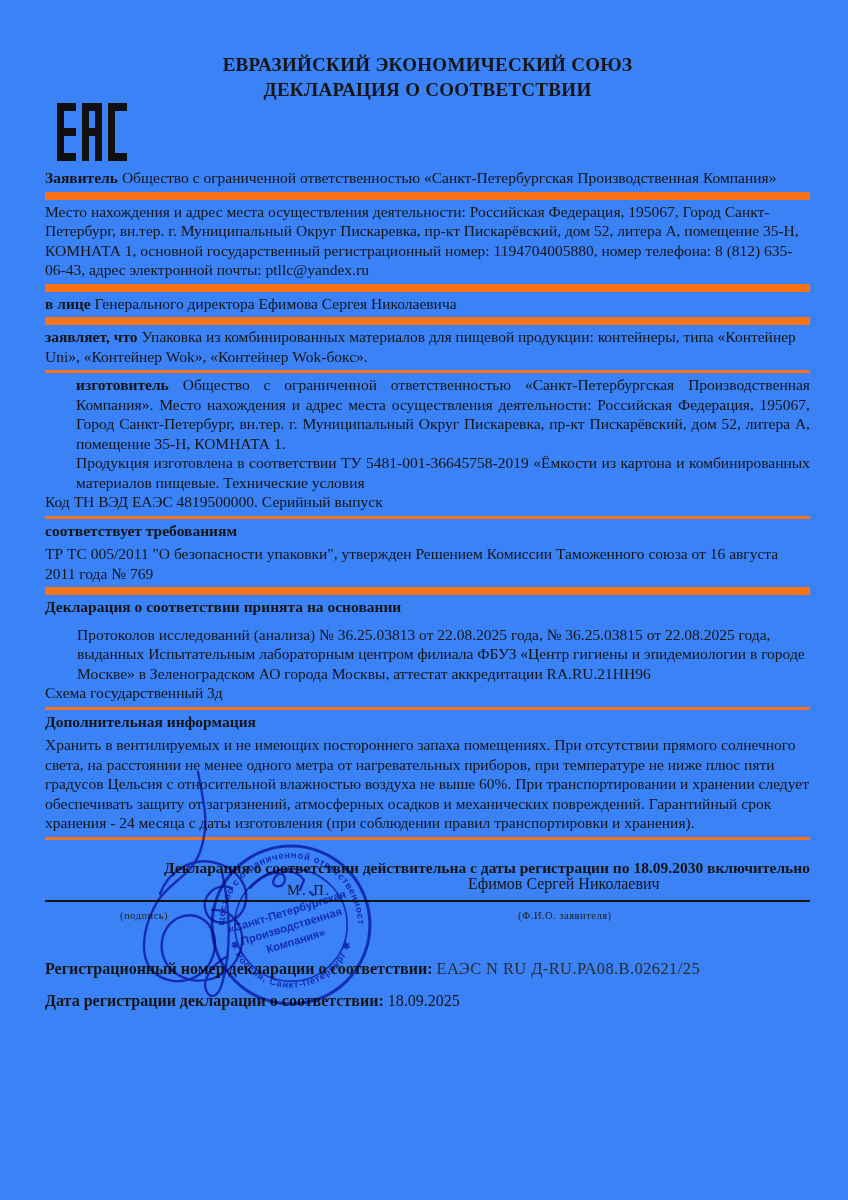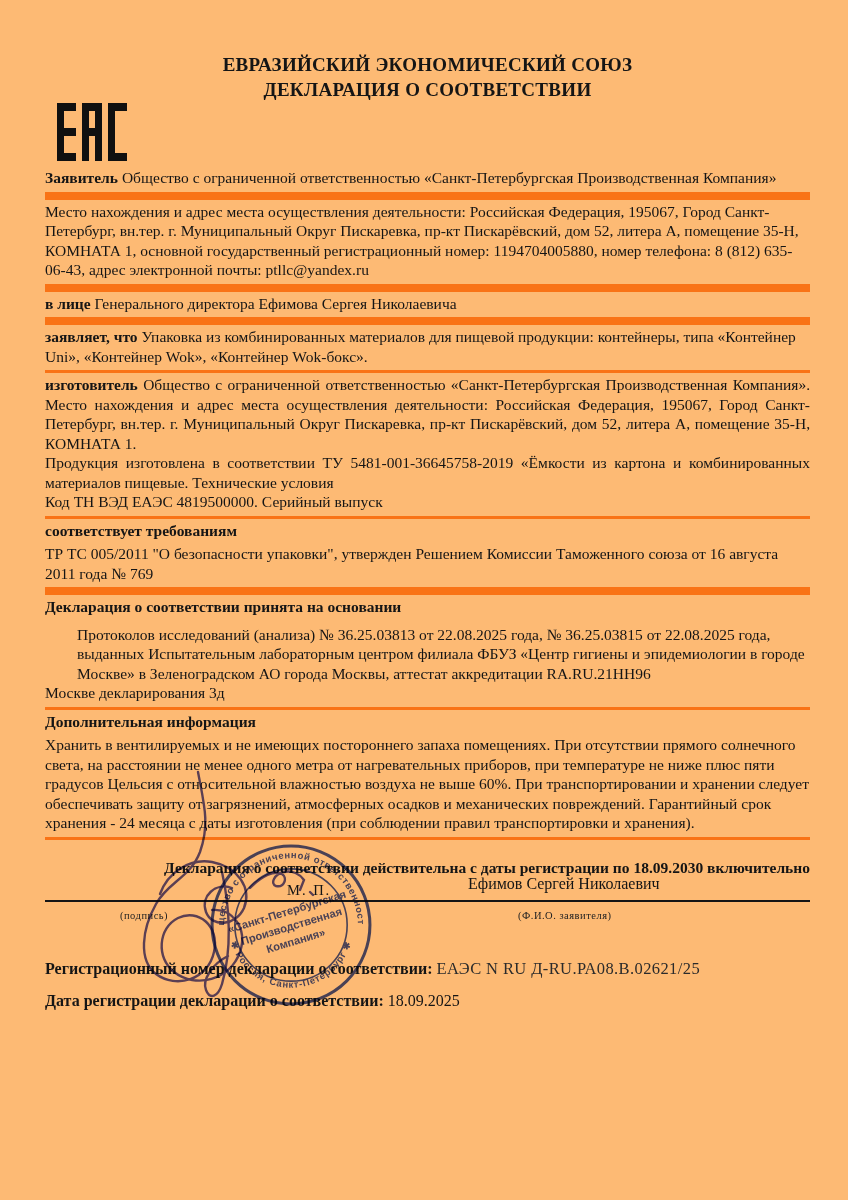--- a/index.html
+++ b/index.html
@@ -1,27 +1,27 @@
 <!DOCTYPE html>
 <html><head>
 <meta charset="utf-8">
 <style>
   html,body { margin:0; padding:0; background:#ffffff; }
   .doc {
-    position:relative; width:848px; height:1200px; background:#fdba74;
+    position:relative; width:848px; height:1200px; background:#3b82f6;
     font-family:"Liberation Serif", serif; color:#151515; overflow:hidden;
     font-size:15.5px; line-height:19.5px;
   }
   .content { position:absolute; left:45px; top:0; width:765px; }
   p { margin:0; }
   .title { text-align:center; font-weight:bold; font-size:19px; line-height:25px; margin-top:52px; letter-spacing:.3px; }
   .sec { border-bottom:8px solid #f97316; padding:2px 0 4px; }
   .sec.thick { border-bottom-width:3px; }
   .lead { font-weight:bold; }
-  .j { text-align:justify; }
+  .j { text-align:justify;margin-left:31px; }
   .hd { font-weight:bold;font-family:Liberation Serif, serif; }
   .mt8 { margin-top:8px;margin-left:32px; }
   .mt4 { margin-top:4px; }
   .validity { font-weight:bold; padding-top:18px;text-align:right; }
 
   
   .eac-logo { position:absolute; left:57px; top:103px; width:70px; height:58px; }
   .eac-logo rect { fill:#101010; }
 
   
@@ -97,21 +97,21 @@
     </div>
 
     <div class="sec">
       <p class="hd">соответствует требованиям</p>
       <p class="mt4">ТР ТС 005/2011 "О безопасности упаковки", утвержден Решением Комиссии Таможенного союза от 16 августа 2011 года № 769</p>
     </div>
 
     <div class="sec thick">
       <p class="hd">Декларация о соответствии принята на основании</p>
       <p class="mt8">Протоколов исследований (анализа) № 36.25.03813 от 22.08.2025 года, № 36.25.03815 от 22.08.2025 года, выданных Испытательным лабораторным центром филиала ФБУЗ «Центр гигиены и эпидемиологии в городе Москве» в Зеленоградском АО города Москвы, аттестат аккредитации RA.RU.21НН96</p>
-      <p>Москве декларирования 3д</p>
+      <p>Схема государственный 3д</p>
     </div>
 
     <div class="sec thick">
       <p class="hd">Дополнительная информация</p>
       <p class="mt4">Хранить в вентилируемых и не имеющих постороннего запаха помещениях. При отсутствии прямого солнечного света, на расстоянии не менее одного метра от нагревательных приборов, при температуре не ниже плюс пяти градусов Цельсия с относительной влажностью воздуха не выше 60%. При транспортировании и хранении следует обеспечивать защиту от загрязнений, атмосферных осадков и механических повреждений. Гарантийный срок хранения - 24 месяца с даты изготовления (при соблюдении правил транспортировки и хранения).</p>
     </div>
 
     <p class="validity">Декларация о соответствии действительна с даты регистрации по 18.09.2030 включительно</p>
   </div>
 

